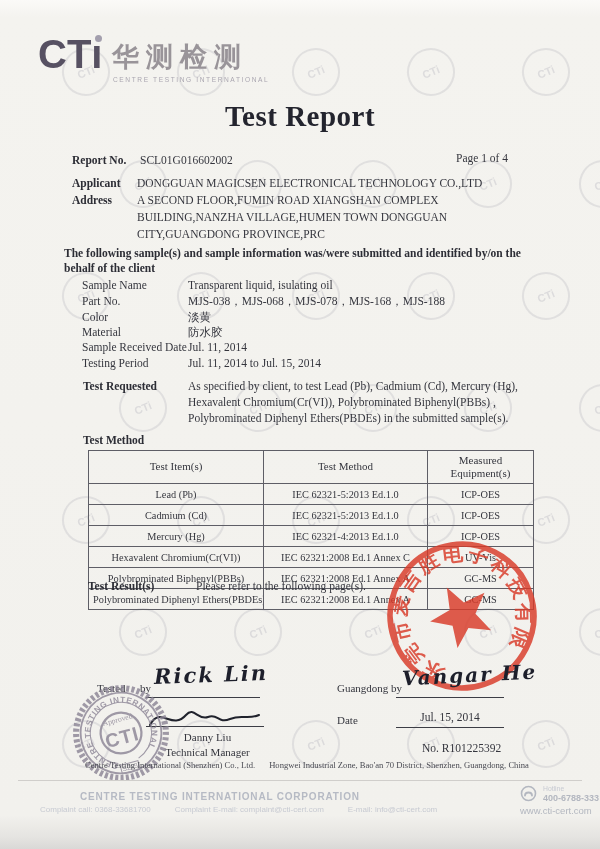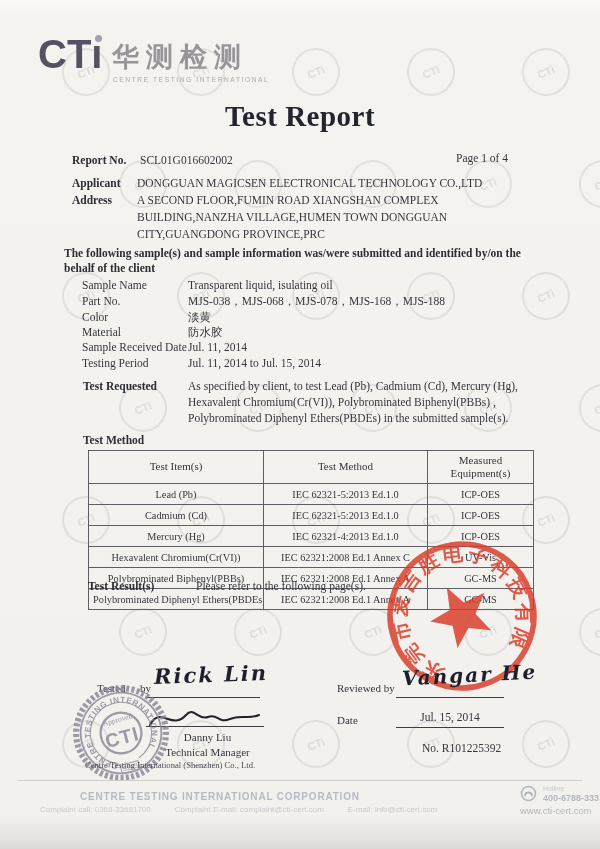--- a/index.html
+++ b/index.html
@@ -207,30 +207,31 @@
           <textPath href="#sealCircle">CENTRE TESTING INTERNATIONAL</textPath>
         </text>
         <text x="50" y="39" fill="#8a8394" stroke="none" font-size="7.5" text-anchor="middle" font-family="Liberation Serif, DejaVu Serif, serif">Approved</text>
         <text x="50" y="61" fill="#8a8394" stroke="none" font-size="19" font-weight="bold" text-anchor="middle" letter-spacing="1" font-family="Liberation Sans, DejaVu Sans, sans-serif">CTI</text>
         <rect x="41" y="80.5" width="18" height="8.5" stroke-width="1"></rect>
         <text x="50" y="87" fill="#8a8394" stroke="none" font-size="6.5" text-anchor="middle" font-family="Liberation Sans, DejaVu Sans, sans-serif">SZ03</text>
       </g>
     </svg>
   </div>
 
-  <div class="abs fs10" style="left:337px;top:682px;">Reviewed by</div>
+  <div class="abs fs10" style="left:337px;top:682px;">Guangdong by</div>
   <div class="abs hand" style="left:402px;top:663px;font-size:20px;transform:rotate(-3deg);letter-spacing:2px;">Vangar He</div>
   <div class="abs sigline" style="left:396px;top:697px;width:108px;"></div>
   <div class="abs fs10" style="left:337px;top:714px;">Date</div>
   <div class="abs fs11" style="left:396px;top:709px;width:108px;text-align:center;">Jul. 15, 2014</div>
   <div class="abs sigline" style="left:396px;top:727px;width:108px;"></div>
   <div class="abs fs11" style="left:422px;top:740px;">No.  R101225392</div>
 
   <div class="abs" style="left:85px;top:760px;width:470px;font-size:8.6px;color:#4a4b53;display:flex;gap:14px;white-space:nowrap;">
     <span>Centre Testing International (Shenzhen) Co., Ltd.</span>
+    <span>Hongwei Industrial Zone, Bao'an 70 District, Shenzhen, Guangdong, China</span>
   </div>
 
   <div class="abs" style="left:18px;top:780px;width:564px;height:1px;background:#d0cecb;"></div>
 
   <div class="abs footer-sans" style="left:40px;top:791px;font-size:10px;font-weight:bold;letter-spacing:.8px;color:#b6bac4;margin-left:40px;">CENTRE TESTING INTERNATIONAL CORPORATION</div>
   <div class="abs footer-sans" style="left:40px;top:805px;font-size:8px;color:#c7cad2;display:flex;gap:24px;white-space:nowrap;">
     <span>Complaint call: 0368-33681700</span>
     <span>Complaint E-mail: complaint@cti-cert.com</span>
     <span>E-mail: info@cti-cert.com</span>
   </div>

